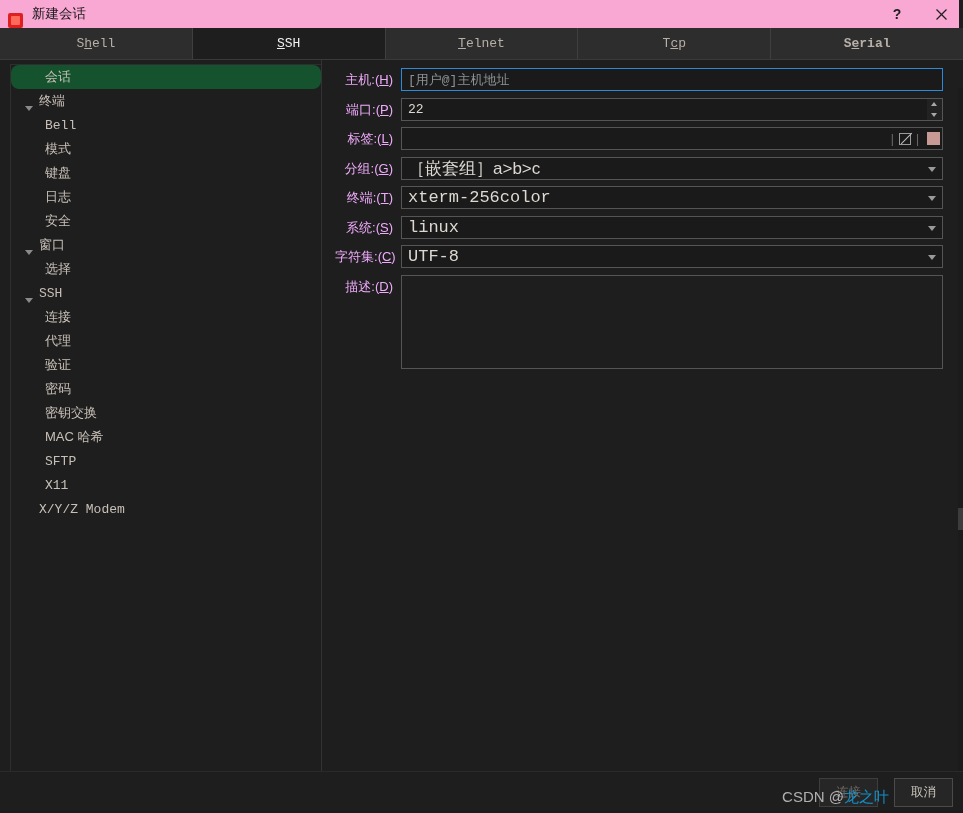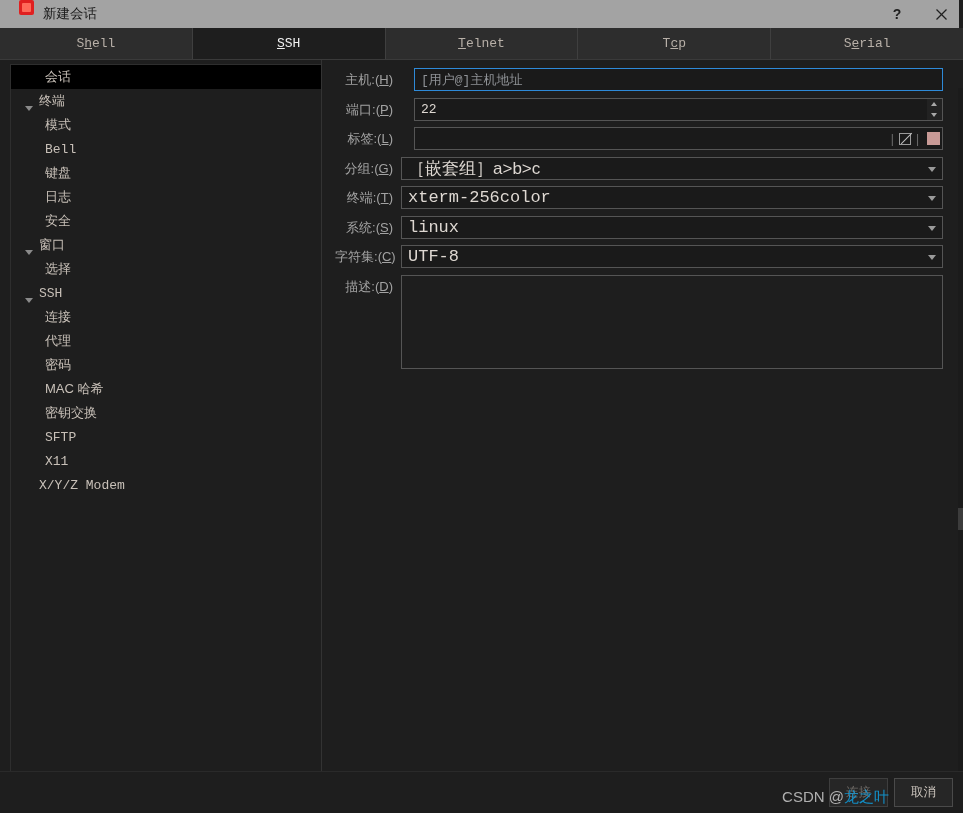--- a/index.html
+++ b/index.html
@@ -18,24 +18,24 @@
     width: 963px; height: 813px;
     background: #1e1e1e;
     display: flex;
     flex-direction: column;
   }
 
   
   .titlebar {
     height: 28px;
     flex: 0 0 28px;
-    background: #a3a3a3;
-    display: flex;
-    align-items: flex-start;
-    padding: 0 0 0 19px;
+    background: #f9a8d4;
+    display: flex;
+    align-items: flex-end;
+    padding: 0 0 0 8px;
     position: relative;
     z-index: 5;
   }
   .app-icon {
     width: 15px; height: 15px;
     background: #e02020;
     border-radius: 2px;
     position: relative;
     flex: 0 0 15px;
   }
@@ -85,21 +85,21 @@
     align-items: center;
     justify-content: center;
     font-size: 13px;
     color: #b8b0a8;
     font-family: "Liberation Mono", monospace;
     background: #2d2d2d;
     border-right: 1px solid #3f3f3f;
     cursor: default;
     position: relative;
   }
-  .tab:last-child { border-right: none; }
+  .tab:last-child { border-right: none; font-weight: bold; }
   .tab.active {
     background: #1e1e1e;
     color: #f2f2f2;
     border-right: 1px solid #3f3f3f;
   }
   .tab .mn { text-decoration: underline; }
 
   
   .body {
     flex: 1 1 auto;
@@ -129,21 +129,21 @@
   }
   .tnode {
     height: 24px;
     display: flex;
     align-items: center;
     font-size: 13px;
     color: #c8c0b8;
     cursor: default;
     white-space: nowrap;
   }
-  .tnode.sel { background: #000000; }
+  .tnode.sel { background: #14532d; border-radius: 8px; }
   .tnode.lvl0 { padding-left: 12px; }
   .tnode.lvl1 { padding-left: 34px; }
   .tnode .twisty {
     width: 14px;
     flex: 0 0 14px;
     display: inline-block;
     position: relative;
     margin-right: 2px;
   }
   .tnode .twisty::after {
@@ -193,39 +193,38 @@
     display: flex;
     align-items: flex-start;
     margin-bottom: 6.5px;
   }
   .flabel {
     width: 66px;
     flex: 0 0 66px;
     text-align: right;
     padding-right: 8px;
     font-size: 13px;
-    color: #a3a3a3;
+    color: #f0abfc;
     line-height: 23px;
     white-space: nowrap;
   }
   .flabel .mn { text-decoration: underline; }
   .fctl { flex: 1 1 auto; min-width: 0; position: relative; }
 
   .inputbox {
     height: 23px;
     background: #1a1a1a;
     border: 1px solid #555;
     display: flex;
     align-items: center;
     padding: 0 6px;
     font-size: 13px;
     color: #d8d2cc;
     font-family: "Liberation Mono", monospace;
     overflow: hidden;
-    margin-left: 13px;
   }
   .inputbox.focused {
     border: 1px solid #2e8ad8;
     background: #1a1a1a;
   }
   .inputbox .ph { color: #8f9296; }
   .inputbox .val { color: #ded8d2; }
 
   
   .spin-wrap { position: relative; }
@@ -325,21 +324,21 @@
     position: absolute;
     left: 0; right: 0; bottom: 0;
     height: 42px;
     display: flex;
     align-items: center;
     padding: 0 10px 0 10px;
     background: #1e1e1e;
     border-top: 1px solid #2a2a2a;
   }
   .bb-spacer { flex: 1 1 auto; }
-  .bottombar .btn + .btn { margin-left: 6px; }
+  .bottombar .btn + .btn { margin-left: 16px; }
   .btn.cjk { font-family: "Liberation Sans", sans-serif; font-size: 12.5px; padding: 5px 16px; }
 
   
   .watermark {
     position: absolute;
     right: 74px; bottom: 6px;
     font-size: 15px;
     color: #cfcfcf;
     opacity: .82;
     font-family: "Liberation Sans", sans-serif;
@@ -411,24 +410,24 @@
     <div class="sidebar">
       <div class="tree" id="tree">
           <div class="tnode lvl1 sel">
             <span class="tlabel cjk">会话</span>
           </div>
           <div class="tnode lvl0">
             <span class="twisty"></span>
             <span class="tlabel cjk">终端</span>
           </div>
           <div class="tnode lvl1">
+            <span class="tlabel">Bell</span>
+          </div>
+          <div class="tnode lvl1">
             <span class="tlabel cjk">模式</span>
-          </div>
-          <div class="tnode lvl1">
-            <span class="tlabel">Bell</span>
           </div>
           <div class="tnode lvl1">
             <span class="tlabel cjk">键盘</span>
           </div>
           <div class="tnode lvl1">
             <span class="tlabel cjk">日志</span>
           </div>
           <div class="tnode lvl1">
             <span class="tlabel cjk">安全</span>
           </div>
@@ -443,27 +442,30 @@
             <span class="twisty"></span>
             <span class="tlabel">SSH</span>
           </div>
           <div class="tnode lvl1">
             <span class="tlabel cjk">连接</span>
           </div>
           <div class="tnode lvl1">
             <span class="tlabel cjk">代理</span>
           </div>
           <div class="tnode lvl1">
+            <span class="tlabel cjk">验证</span>
+          </div>
+          <div class="tnode lvl1">
             <span class="tlabel cjk">密码</span>
           </div>
           <div class="tnode lvl1">
+            <span class="tlabel cjk">密钥交换</span>
+          </div>
+          <div class="tnode lvl1">
             <span class="tlabel cjk">MAC 哈希</span>
-          </div>
-          <div class="tnode lvl1">
-            <span class="tlabel cjk">密钥交换</span>
           </div>
           <div class="tnode lvl1">
             <span class="tlabel">SFTP</span>
           </div>
           <div class="tnode lvl1">
             <span class="tlabel">X11</span>
           </div>
           <div class="tnode lvl0">
             <span class="twisty empty"></span>
             <span class="tlabel">X/Y/Z Modem</span>

